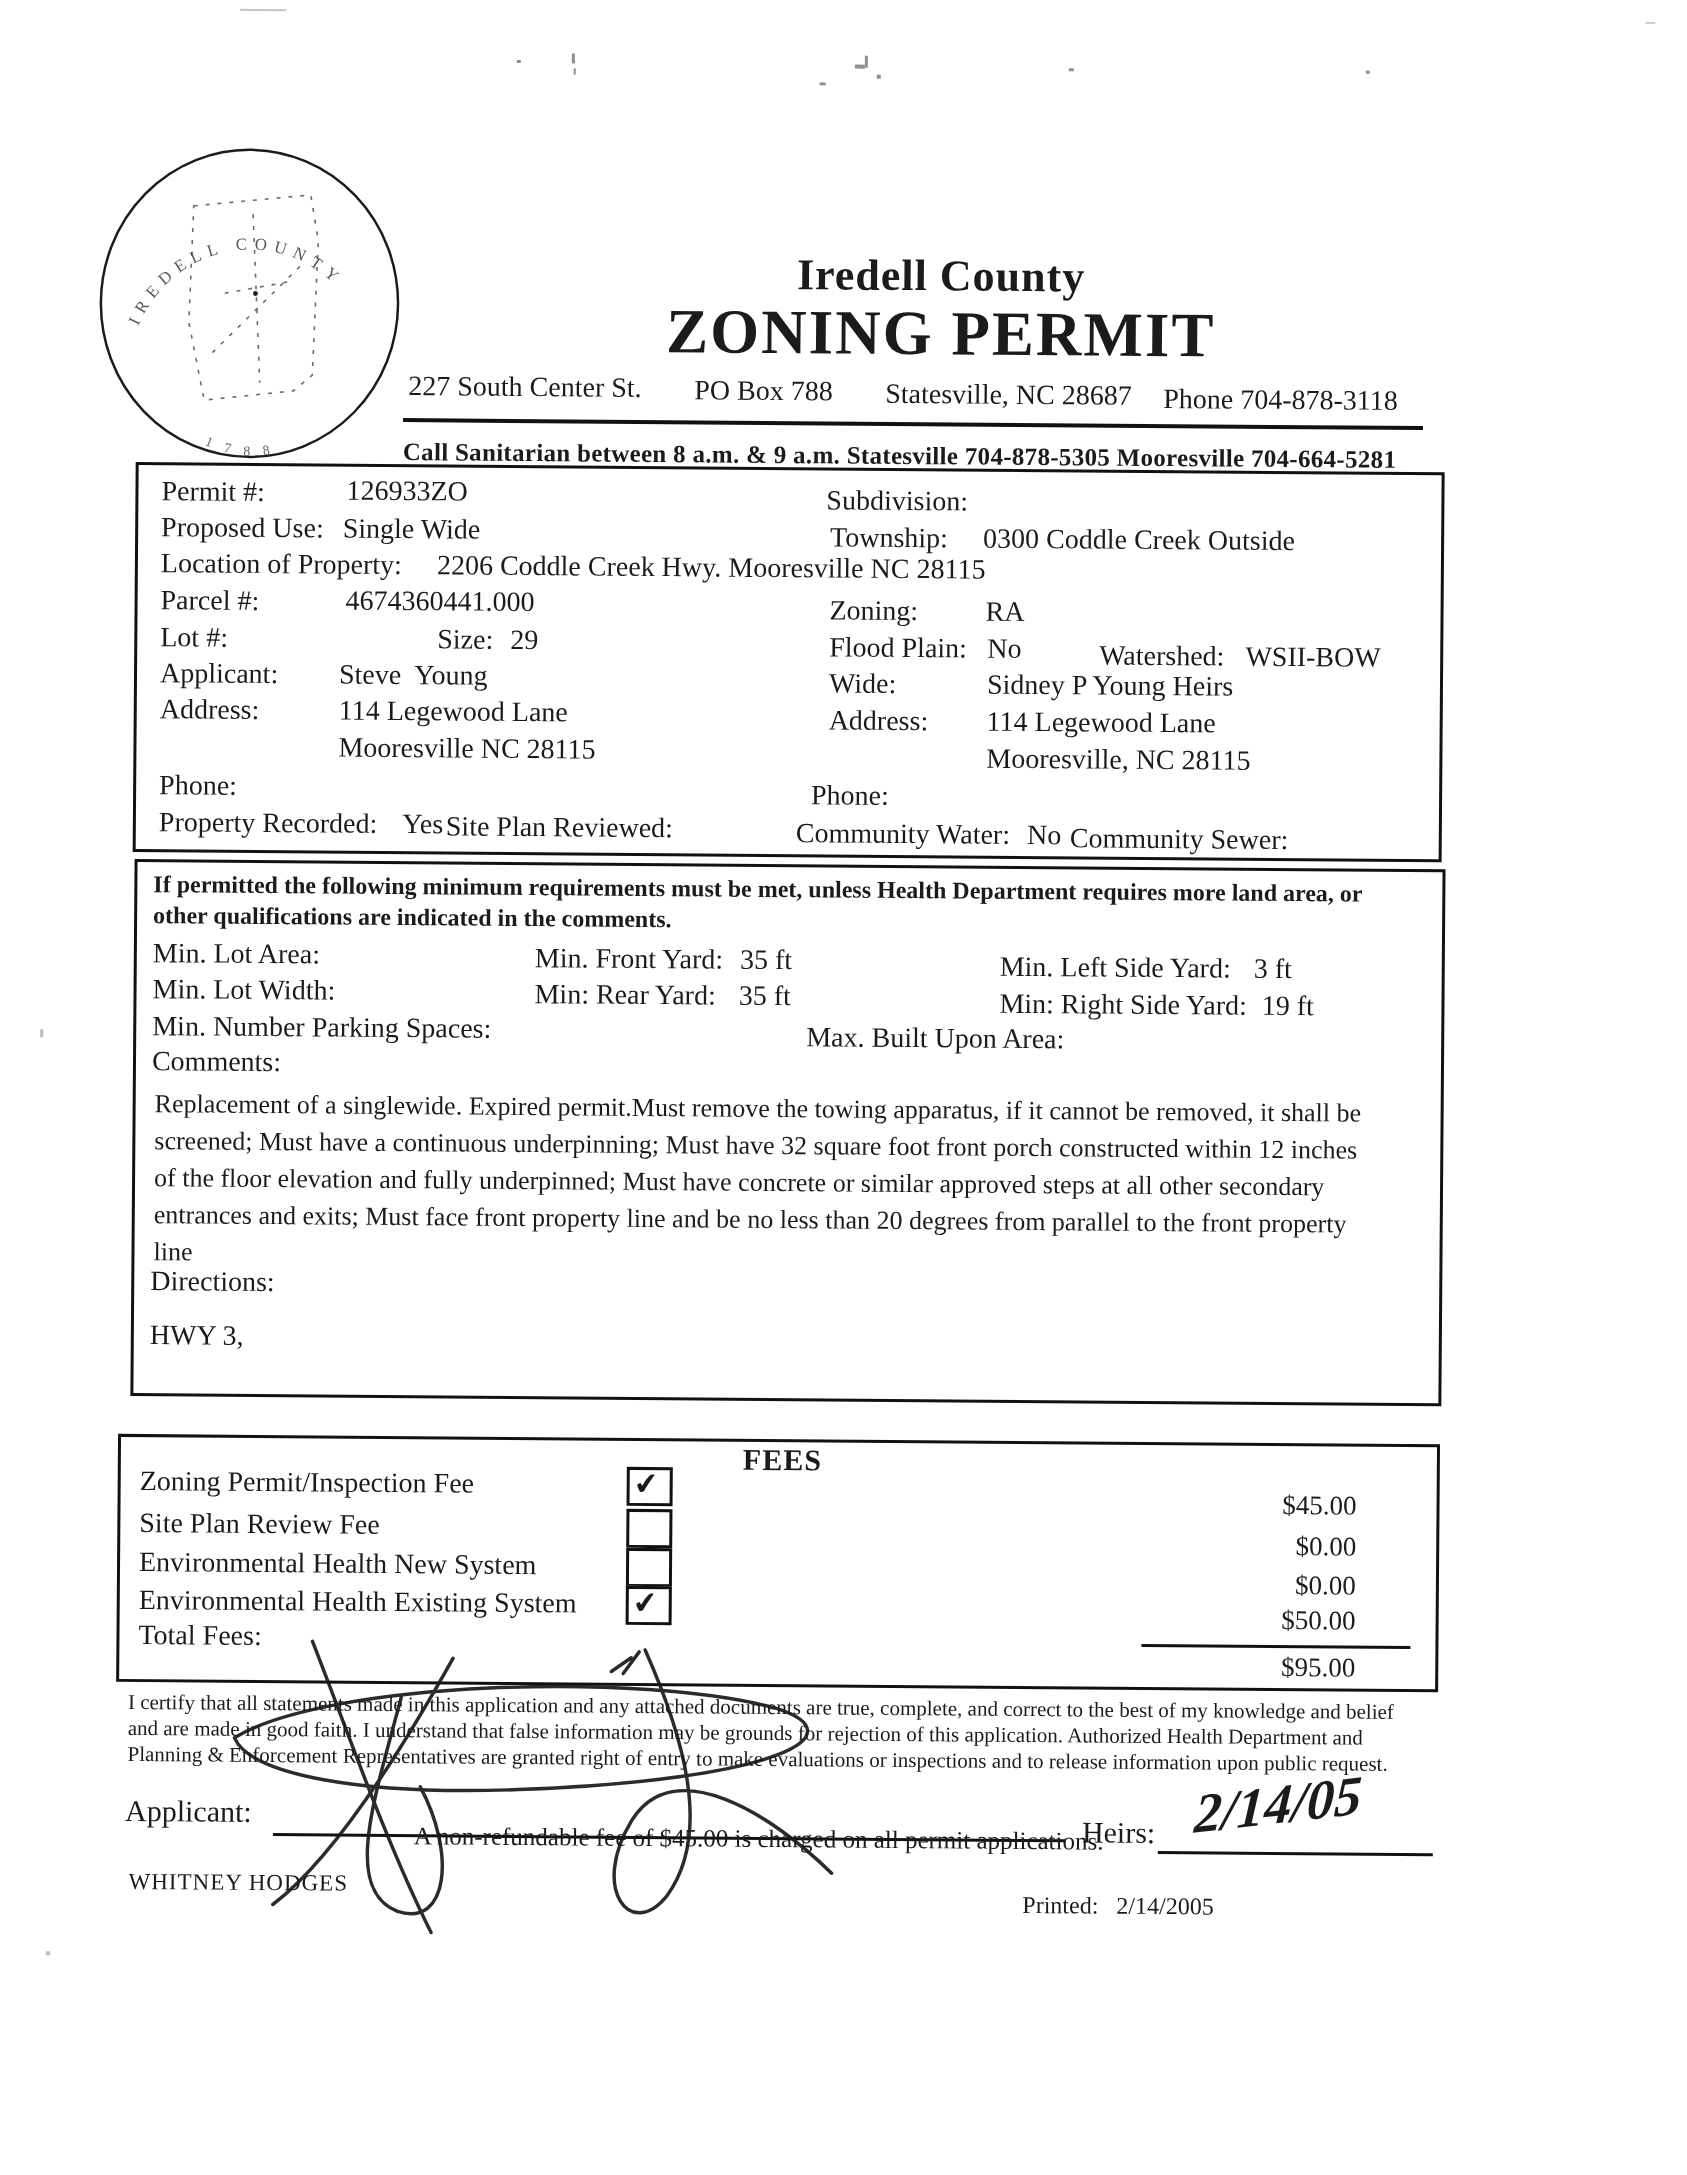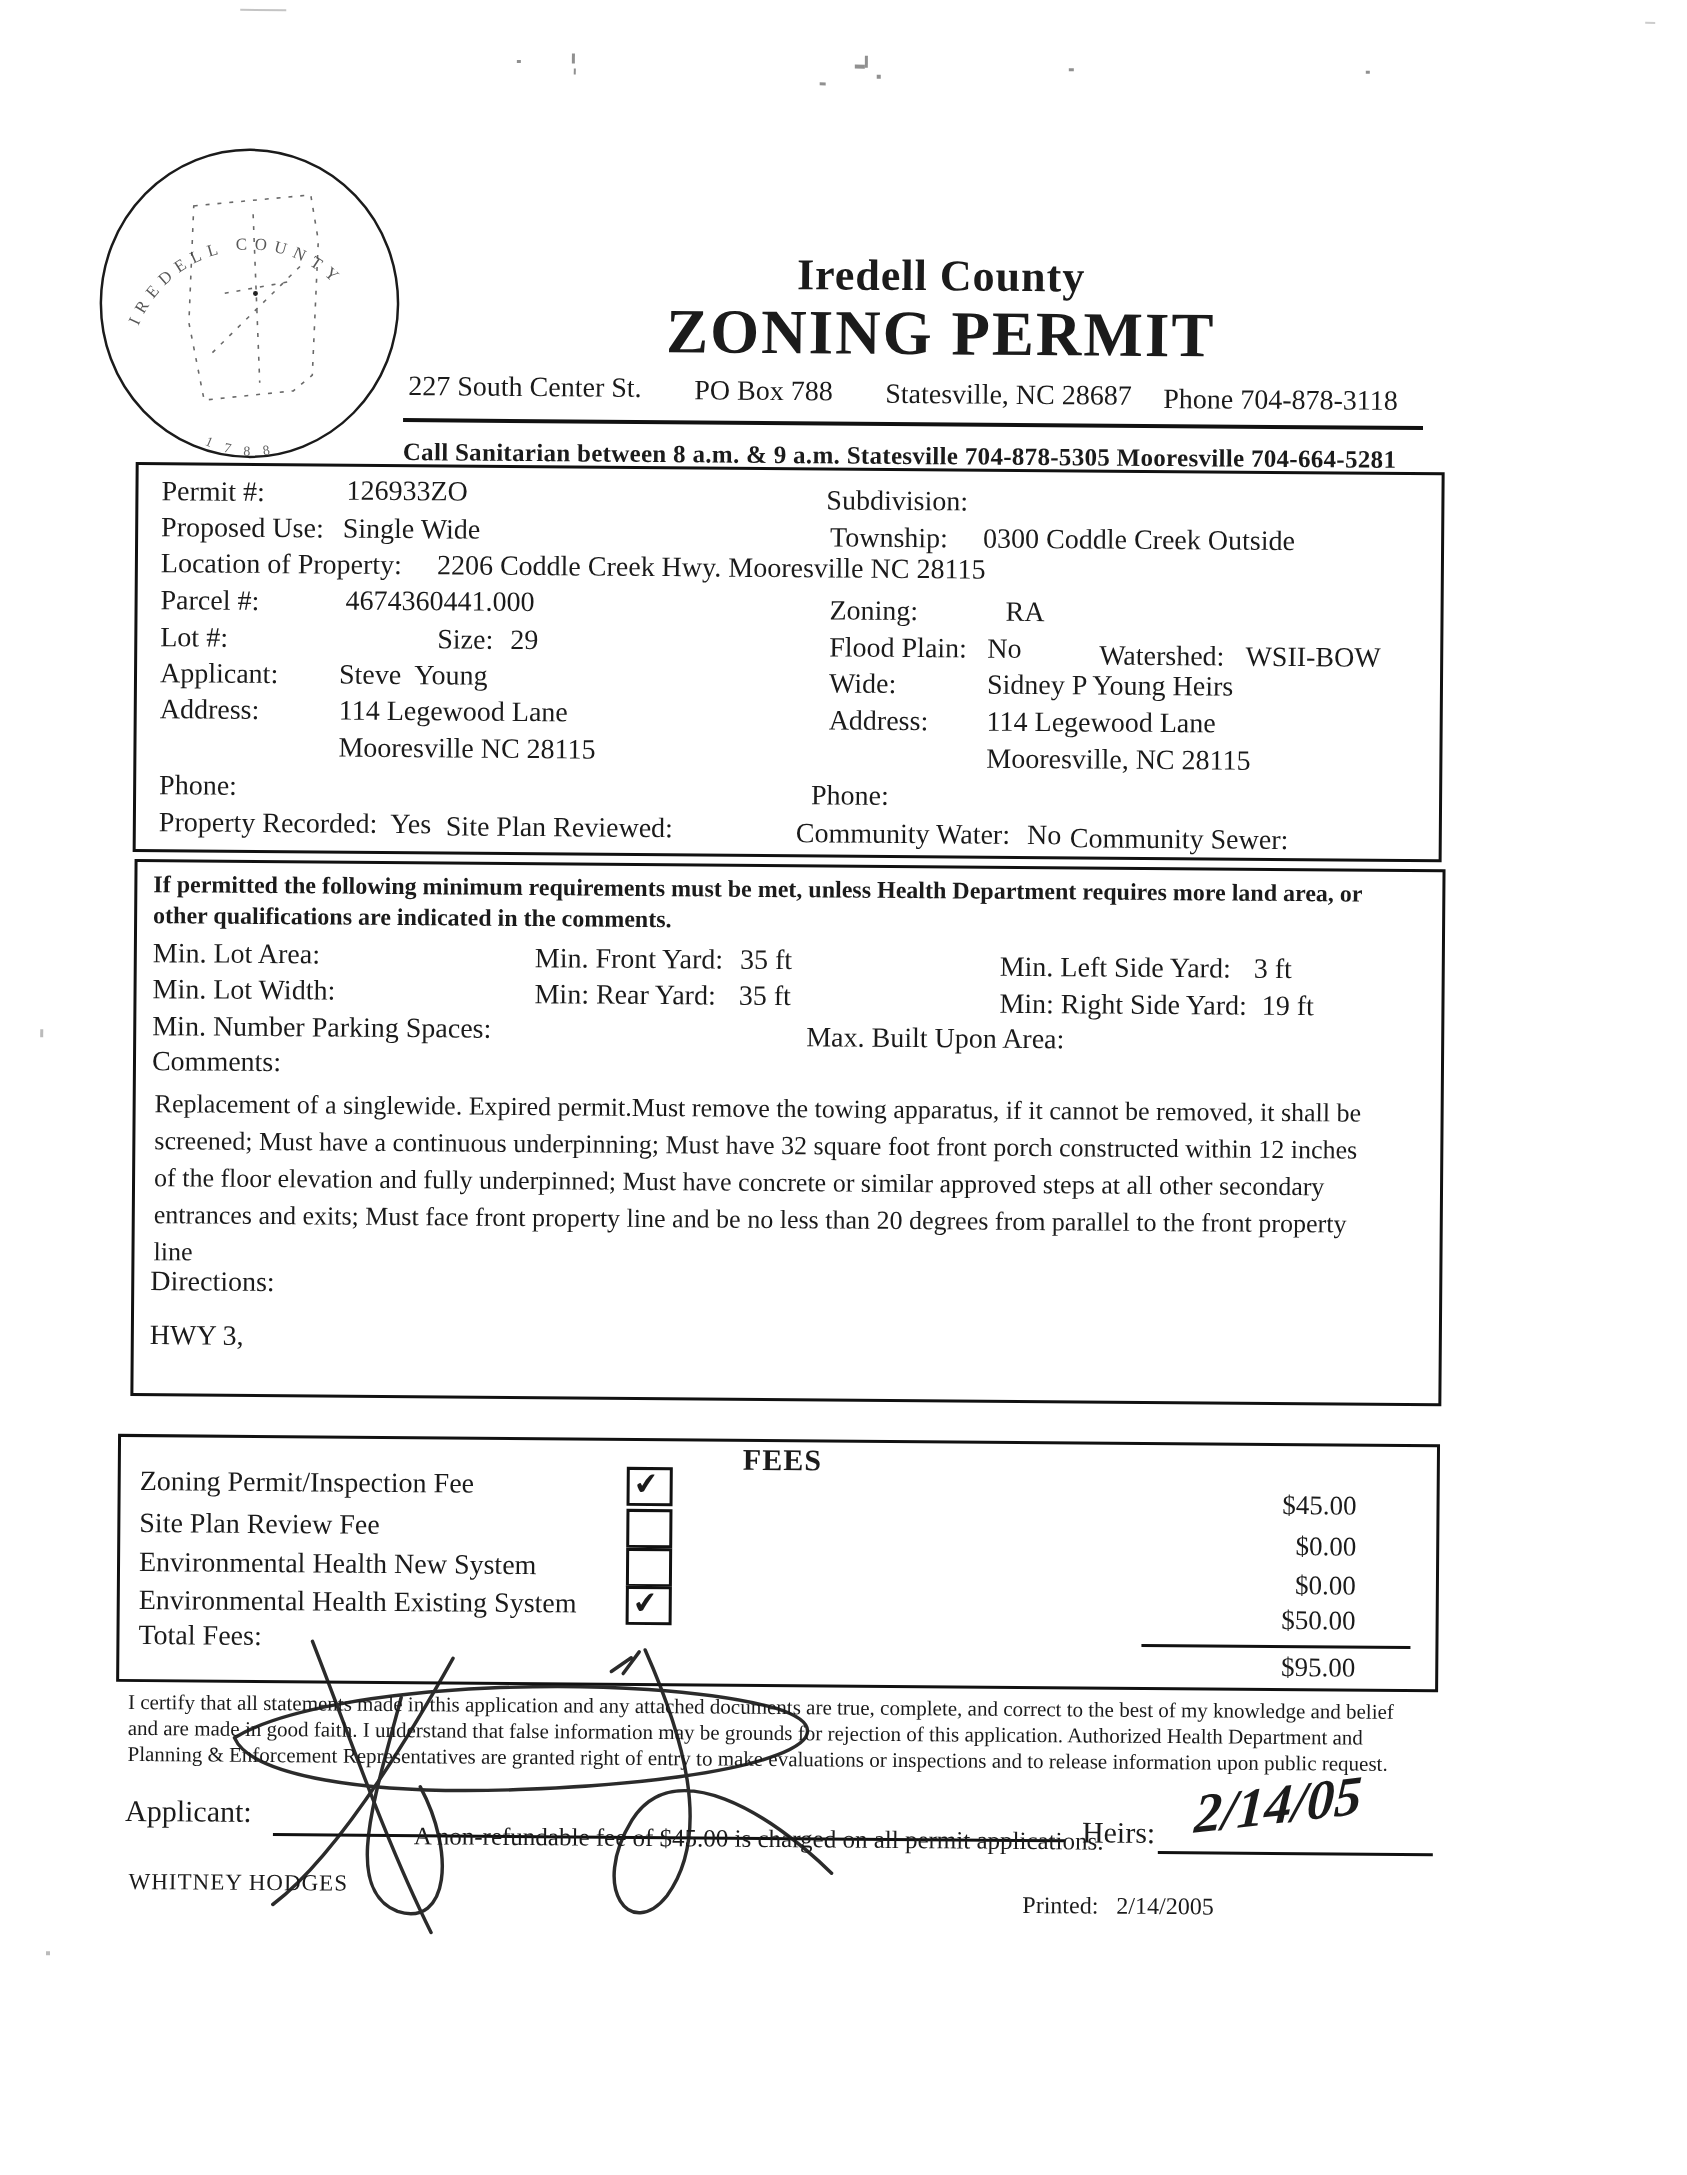--- a/index.html
+++ b/index.html
@@ -91,21 +91,21 @@
   <div class="abs lbl" style="left:985px;top:516px;">0300 Coddle Creek Outside</div>
 
   <div class="abs lbl" style="left:163px;top:547px;">
     <span>Location of Property:</span>
     <span style="margin-left:28px;">2206 Coddle Creek Hwy. Mooresville NC 28115</span>
   </div>
 
   <div class="abs lbl" style="left:163px;top:584px;">Parcel #:</div>
   <div class="abs lbl" style="left:348px;top:583px;">4674360441.000</div>
   <div class="abs lbl" style="left:832px;top:589px;">Zoning:</div>
-  <div class="abs lbl" style="left:988px;top:589px;margin-left:20px;">RA</div>
+  <div class="abs lbl" style="left:988px;top:589px;">RA</div>
 
   <div class="abs lbl" style="left:163px;top:621px;">Lot #:</div>
   <div class="abs lbl" style="left:440px;top:621px;">
     <span>Size:</span>
     <span style="margin-left:10px;">29</span>
   </div>
   <div class="abs lbl" style="left:832px;top:626px;">Flood Plain:</div>
   <div class="abs lbl" style="left:990px;top:626px;">No</div>
   <div class="abs lbl" style="left:1102px;top:632px;">
     <span>Watershed:</span>
@@ -123,21 +123,21 @@
   <div class="abs lbl" style="left:990px;top:699px;">114 Legewood Lane</div>
 
   <div class="abs lbl" style="left:342px;top:730px;">Mooresville NC 28115</div>
   <div class="abs lbl" style="left:990px;top:736px;">Mooresville, NC 28115</div>
 
   <div class="abs lbl" style="left:163px;top:769px;">Phone:</div>
   <div class="abs lbl" style="left:815px;top:774px;">Phone:</div>
 
   <div class="abs lbl" style="left:163px;top:806px;">
     <span>Property Recorded:</span>
-    <span style="margin-left:6px;">Yes</span>
+    <span style="margin-left:18px;">Yes</span>
   </div>
   <div class="abs lbl" style="left:450px;top:808px;">Site Plan Reviewed:</div>
   <div class="abs lbl" style="left:800px;top:812px;">
     <span>Community Water:</span>
     <span style="margin-left:10px;">No</span>
   </div>
   <div class="abs lbl" style="left:1074px;top:815px;">Community Sewer:</div>
 
   <div class="box" style="left:139px;top:859px;width:1305px;height:531px;"></div>
 

